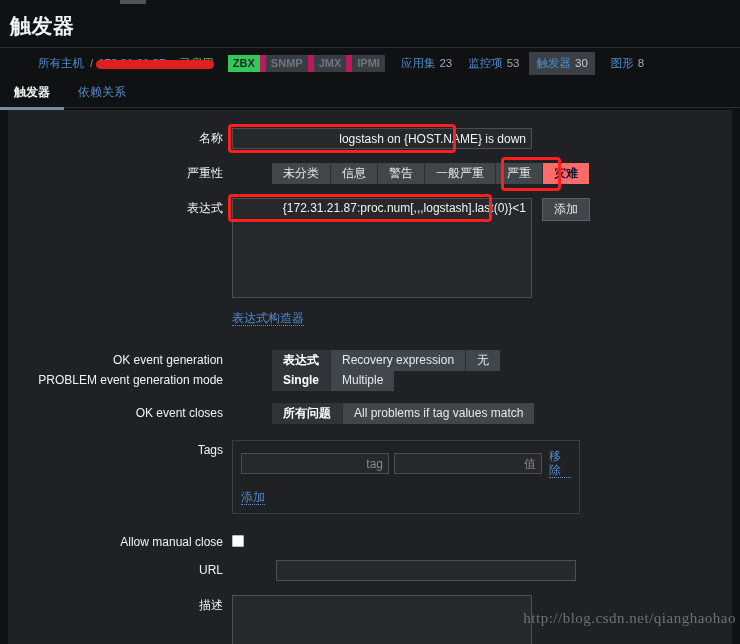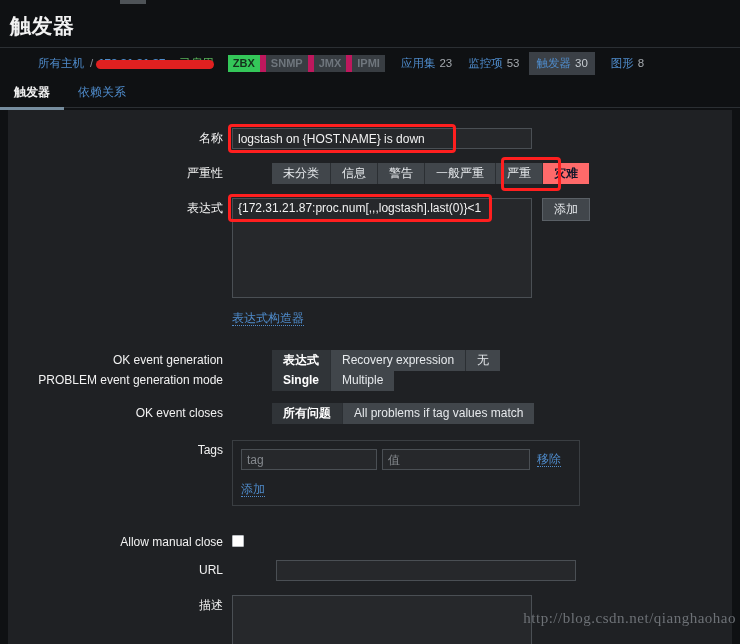--- a/index.html
+++ b/index.html
@@ -156,20 +156,21 @@
   .field { position: relative; }
   input.txt, textarea.txt {
     background: #26282b;
     border: 1px solid #4a4f54;
     color: #f2f2f2;
     font-family: "Liberation Sans", "DejaVu Sans", sans-serif;
     font-size: 12px;
     padding: 2px 5px;
     box-sizing: border-box;
     outline: none;
+    text-align: right;
   }
   input.txt::placeholder, textarea.txt::placeholder { color: #85898e; }
   .name-input { width: 300px; height: 21px; }
   .expr-area {
     width: 300px; height: 100px;
     resize: none;
     line-height: 15px;
   }
   .url-input { width: 300px; height: 21px; }
   .desc-area {
@@ -227,21 +228,21 @@
   }
   
   .tags-box {
     width: 348px;
     border: 1px solid #3a3e42;
     padding: 8px 8px 8px 8px;
     box-sizing: border-box;
     background: #1f2124;
   }
   .tags-row { display: flex; align-items: center; }
-  .tag-key { width: 136px; height: 21px; }
+  .tag-key { width: 148px; height: 21px; }
   .tag-val { width: 148px; height: 21px; margin-left: 5px; }
   .tag-remove { margin-left: 7px; }
   .checkbox {
     width: 12px; height: 12px;
     background: #ffffff;
     border: 1px solid #b8bcc0;
     box-sizing: border-box;
     cursor: pointer;
     display: inline-block;
     border-radius: 1px;

